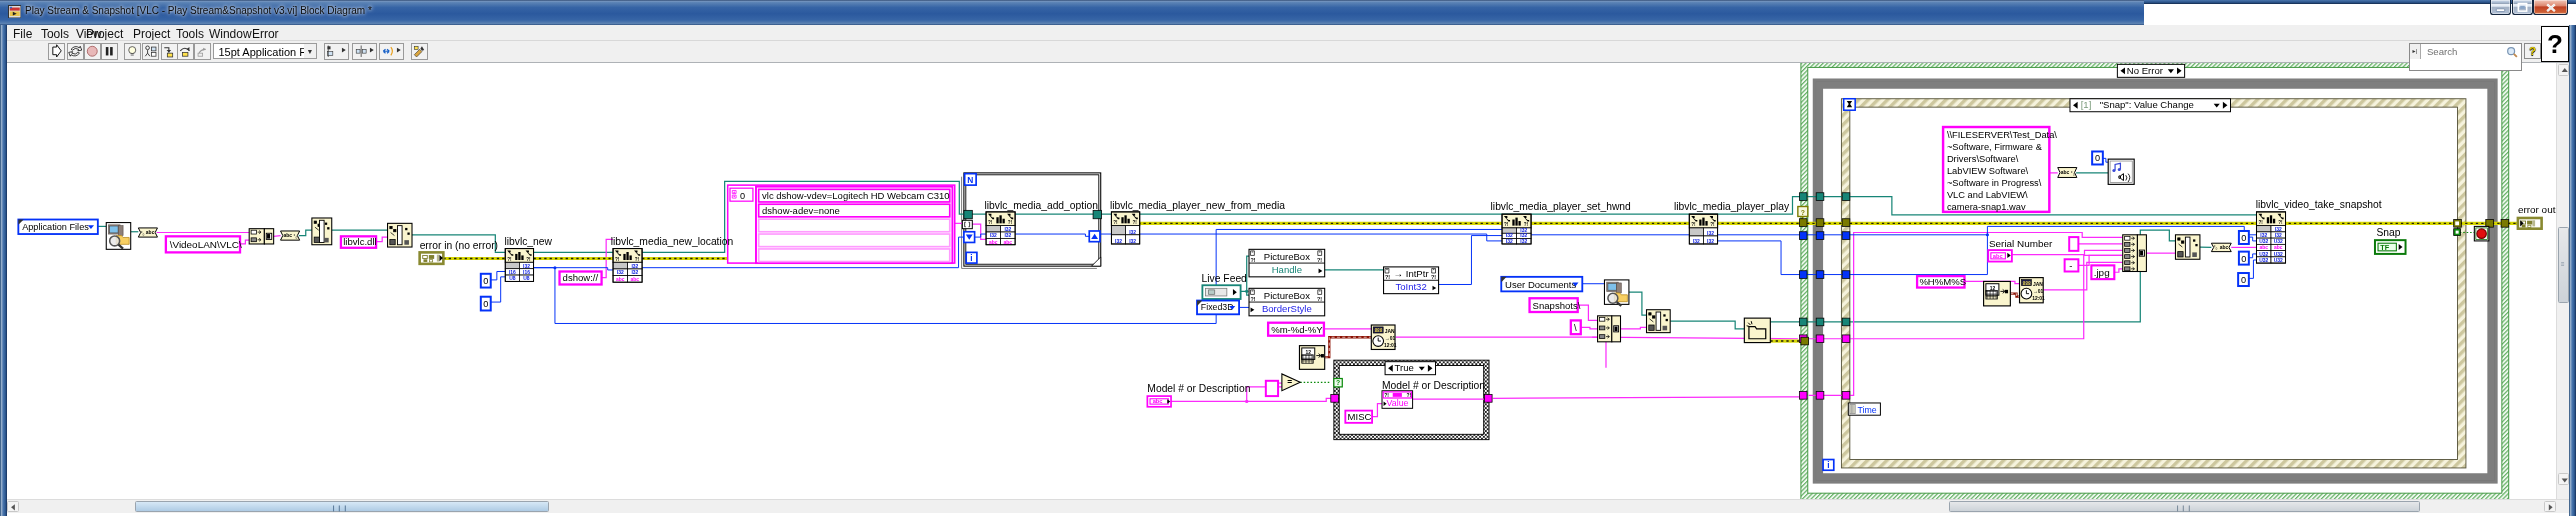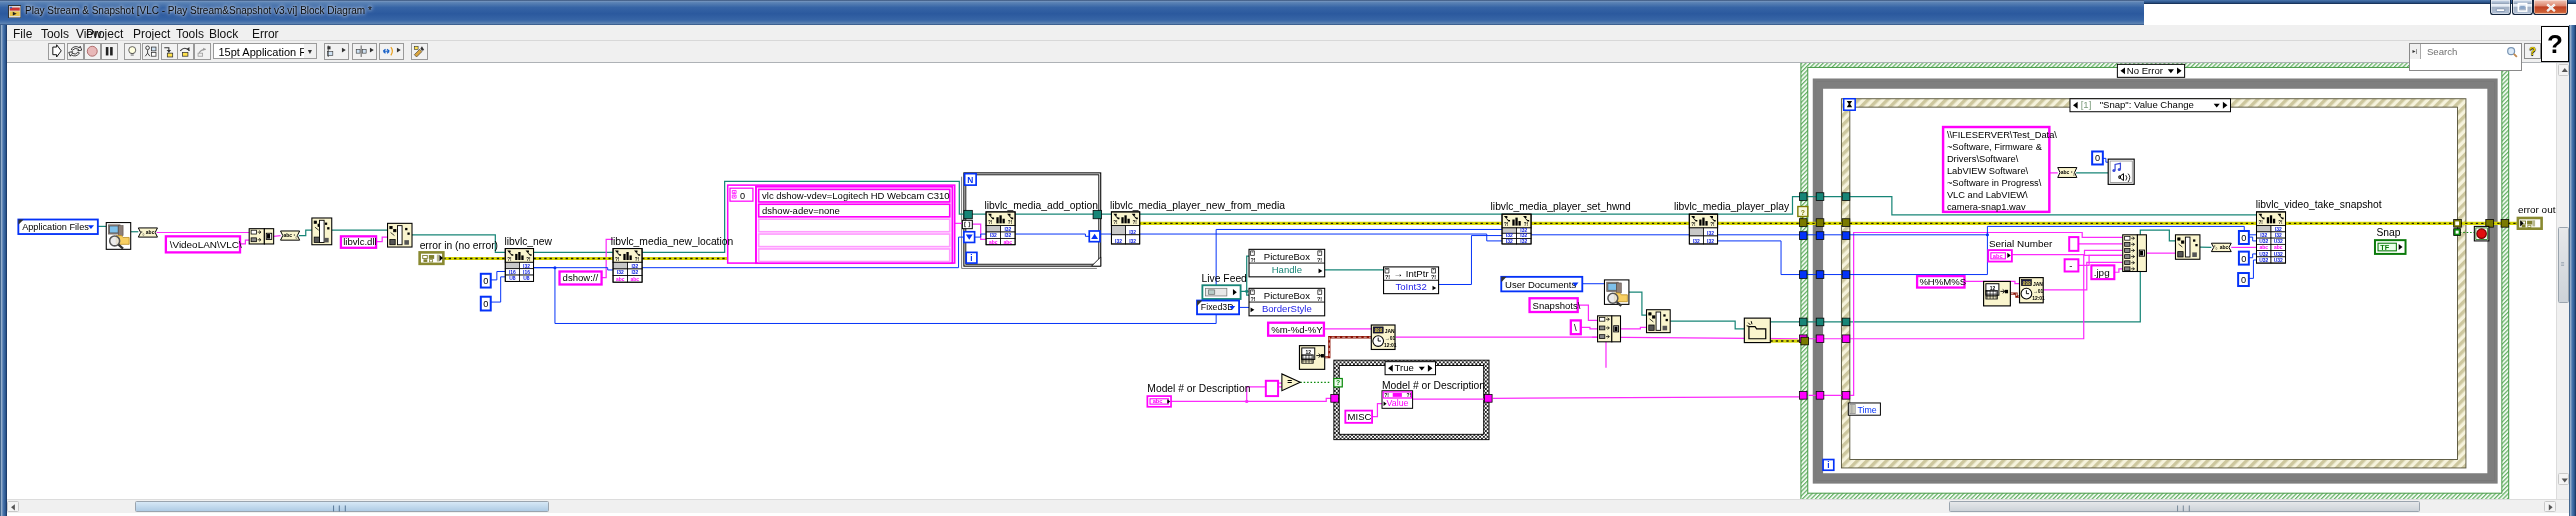--- a/index.html
+++ b/index.html
@@ -716,21 +716,21 @@
           <path d="M17,3 l10,9 m0,-9 l-10,9" stroke="#e8e8e8" stroke-width="1.4"></path>
         </svg></div>
 </div>
 <div id="menu">
   <span style="left:6.1px">File</span>
       <span style="left:34px">Tools</span>
       <span style="left:69px">View</span>
   <span style="left:79px">Project</span>
       <span style="left:126px">Project</span>
       <span style="left:169px">Tools</span>
-  <span style="left:202px">Block</span>
+  <span style="left:202px">Window</span>
       <span style="left:245px">Error</span>
 </div>
 <div id="tbar">
 <div class="tbtn" style="left:41px"><svg width="14.5" height="14.5" viewBox="0 0 19 19">
           <path d="M5,4 v10 h5 v3 l6,-8 -6,-8 v3 z" fill="#fff" stroke="#000" stroke-width="1.2"></path>
         </svg></div>
 <div class="tbtn" style="left:60px"><svg width="14.5" height="14.5" viewBox="0 0 19 19">
           <path d="M4,7 q5,-6 11,-2 l1,-2 2,5 -5,1 1,-2 q-5,-3 -8,1 z" fill="#fff" stroke="#000" stroke-width="1"></path>
           <path d="M15,12 q-5,6 -11,2 l-1,2 -2,-5 5,-1 -1,2 q5,3 8,-1 z" fill="#fff" stroke="#000" stroke-width="1"></path>
         </svg></div>

